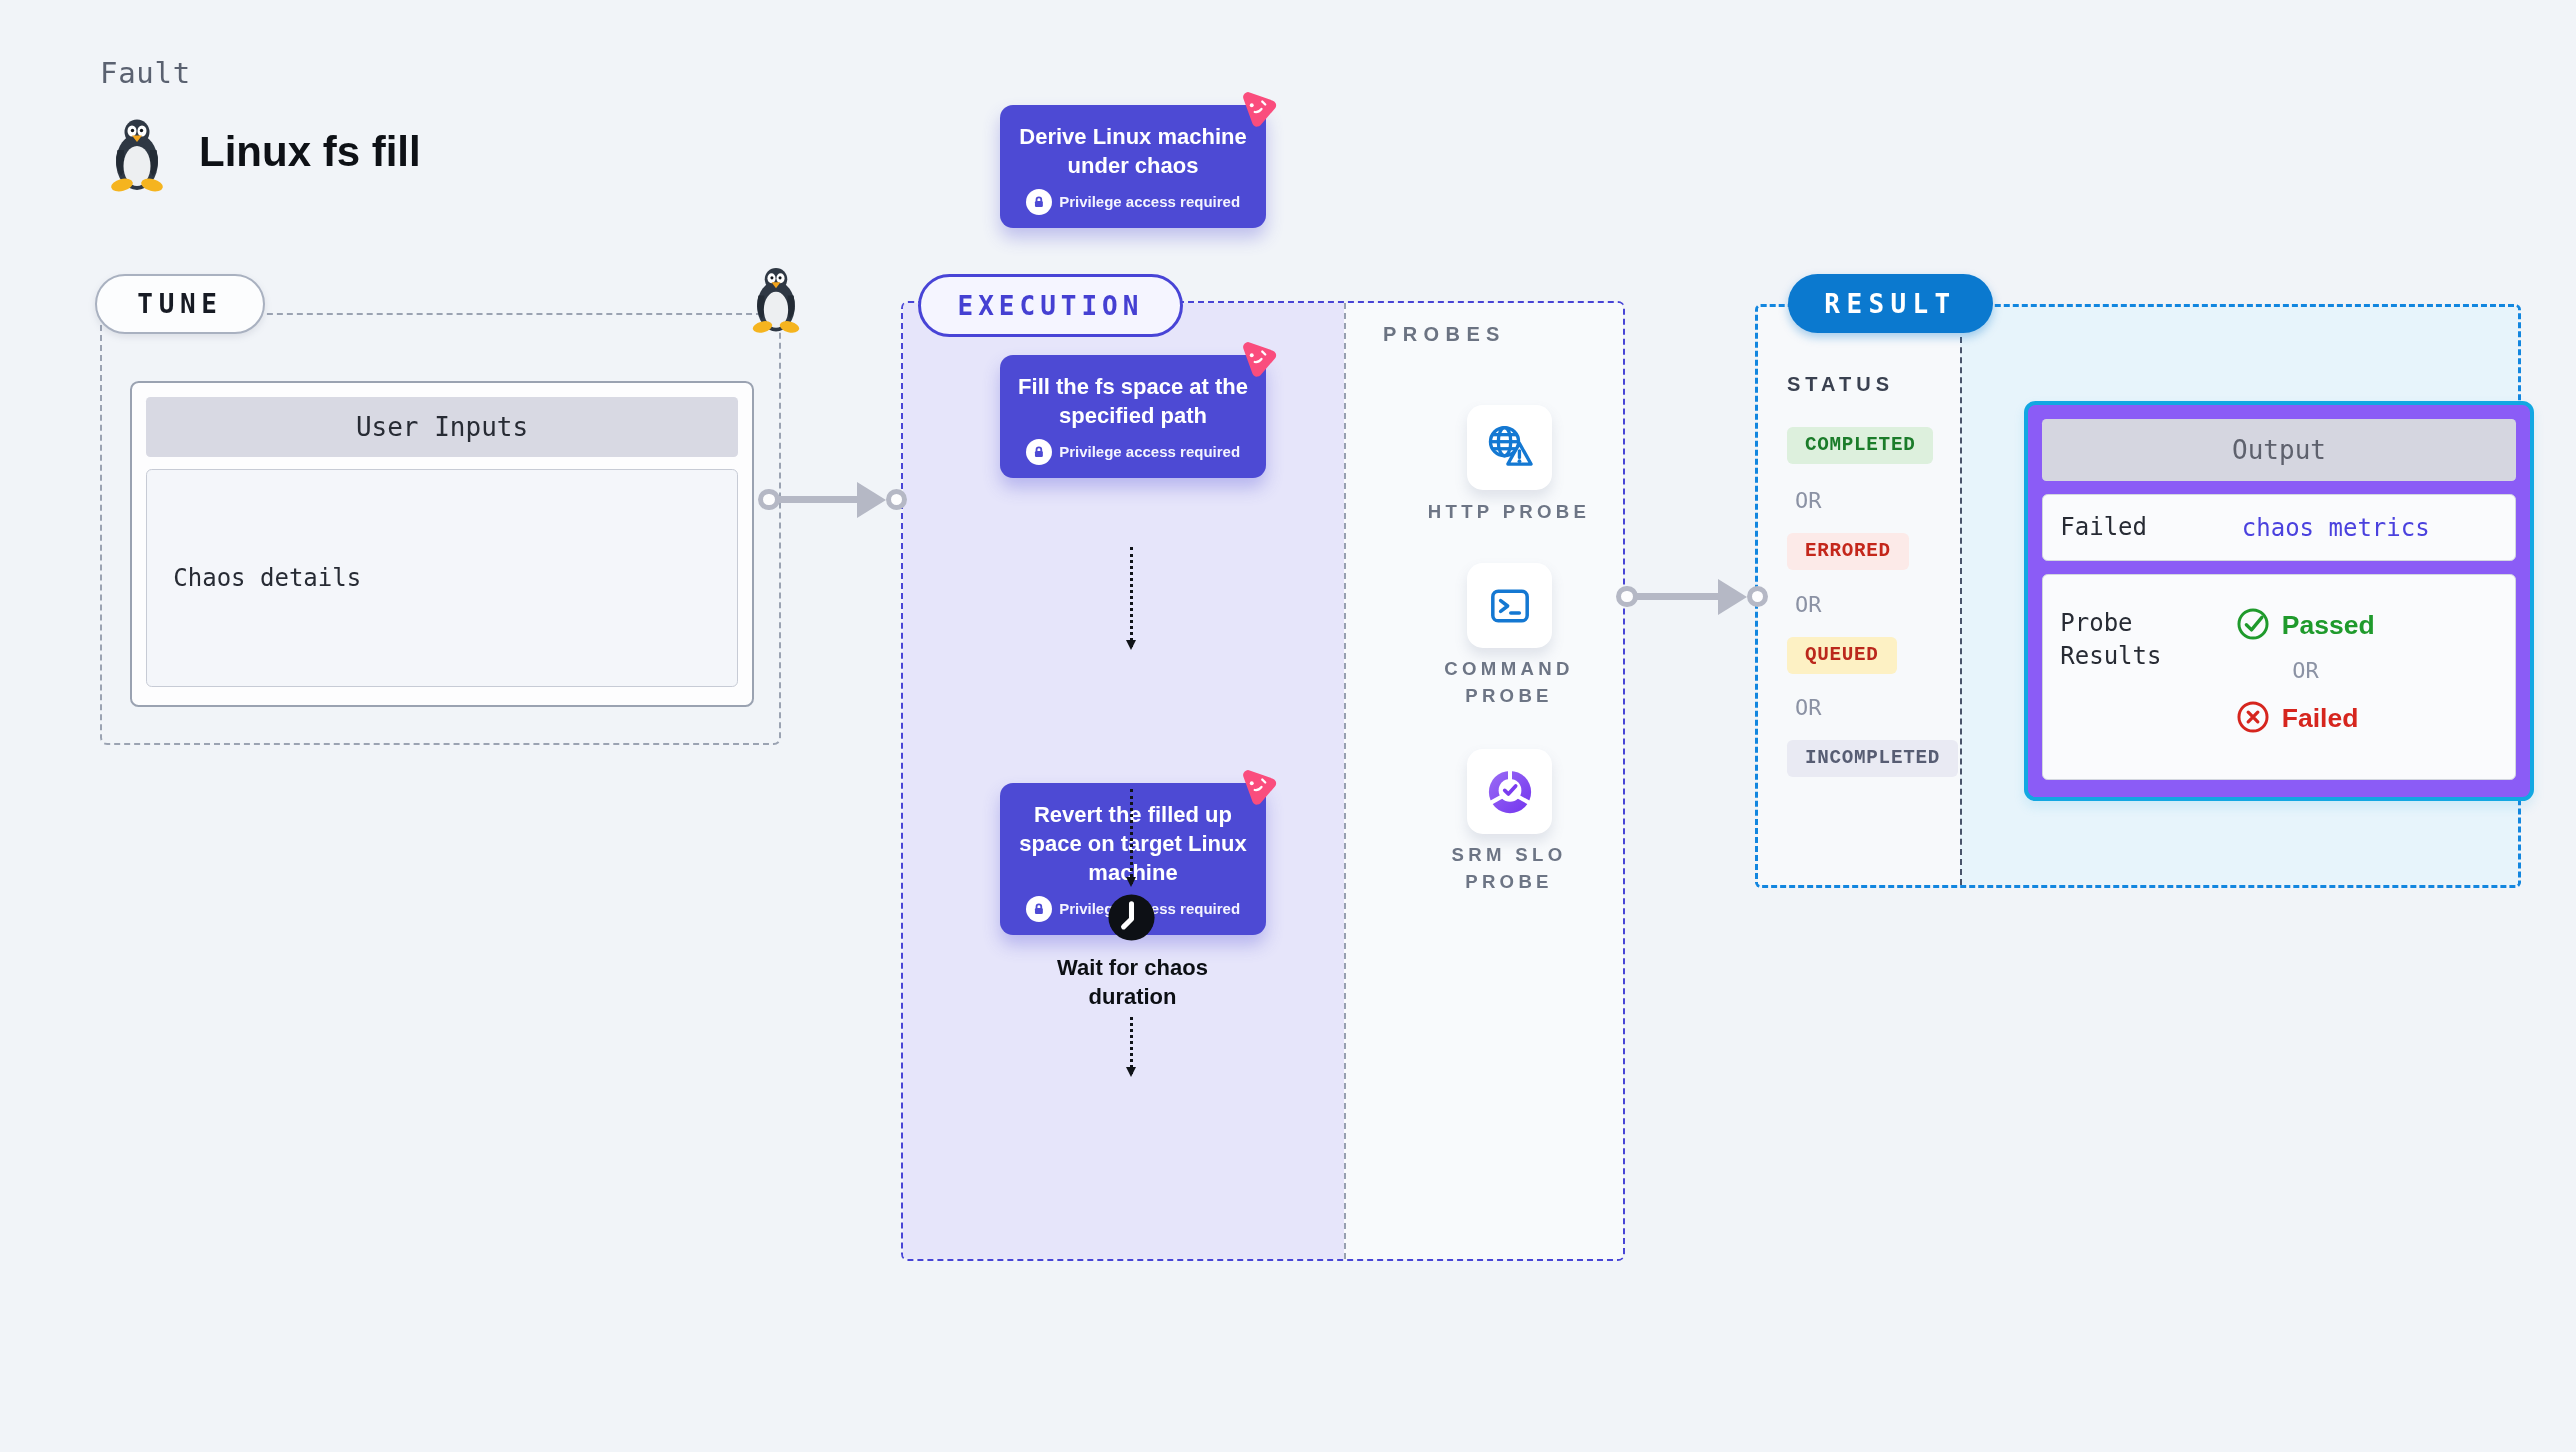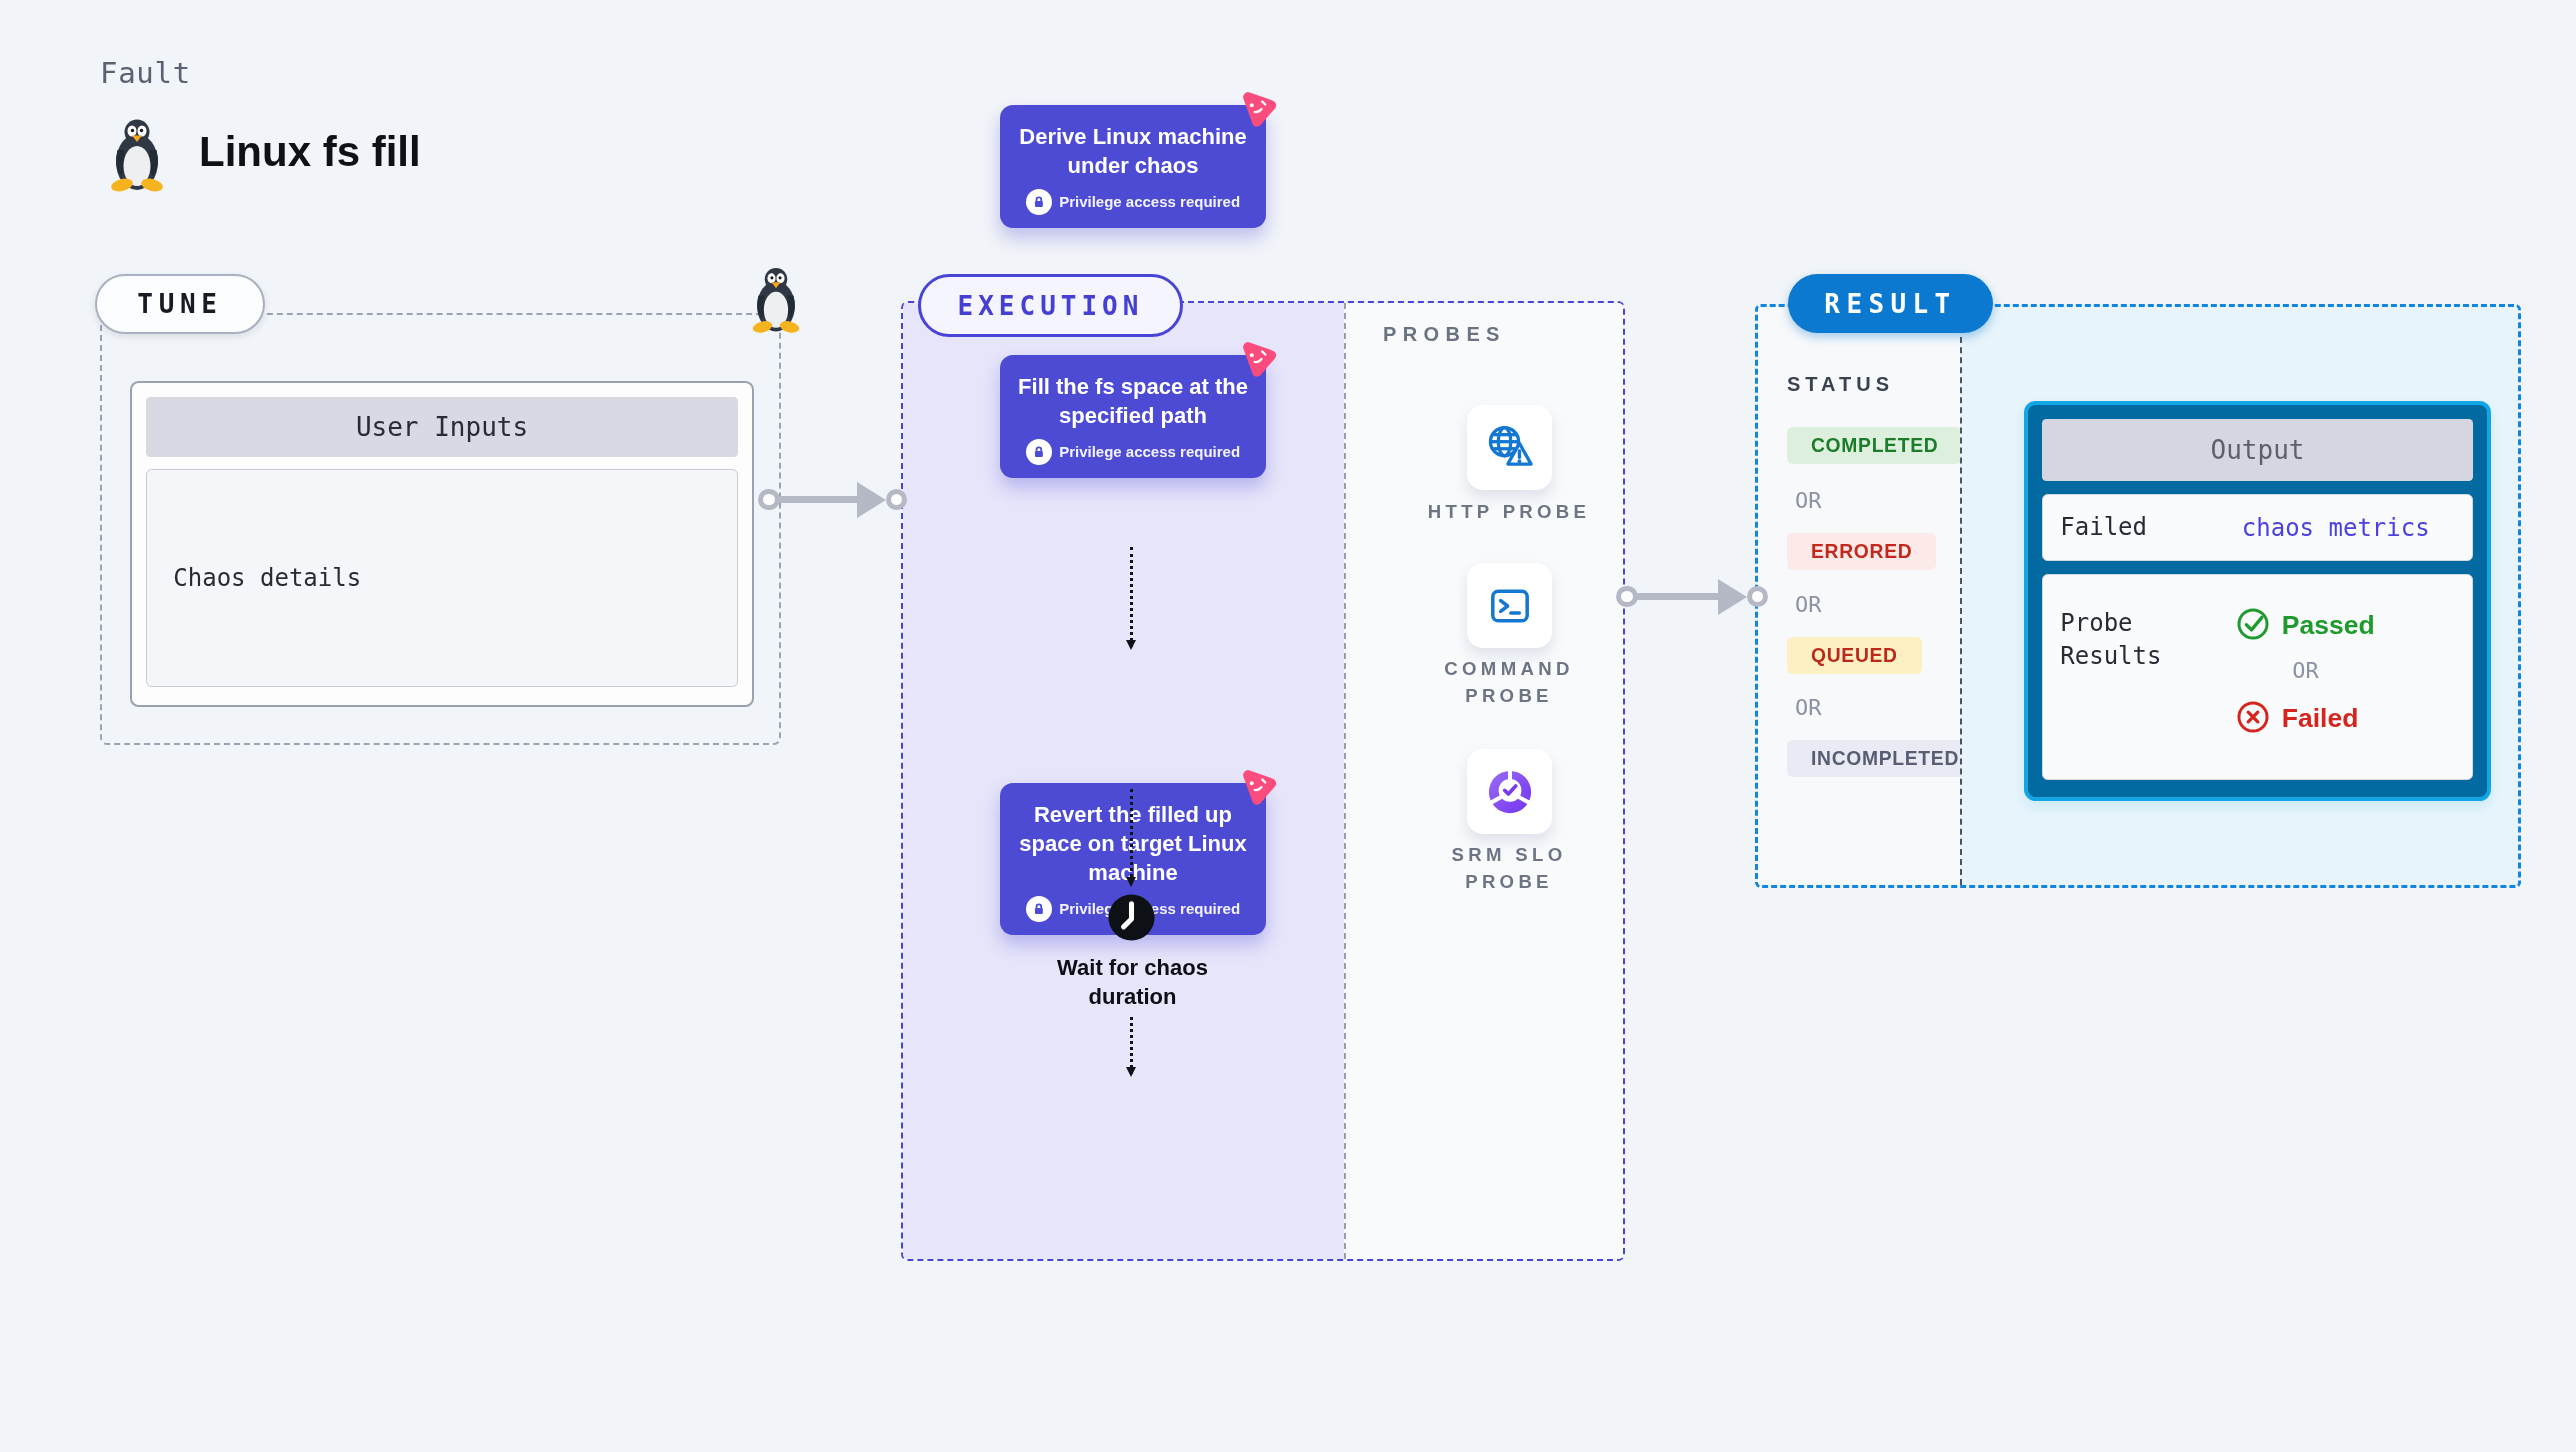--- a/index.html
+++ b/index.html
@@ -91,31 +91,31 @@
 
   
   .result-box{position:absolute;left:1755px;top:304px;width:766px;height:584px;
               border:3.6px dashed #1286df;border-radius:5.7px;box-sizing:border-box;}
   .result-left{position:absolute;left:0;top:0;bottom:0;width:202px;background:#f7f9fb;
                border-radius:2.9px 0 0 2.9px;}
   .result-right{position:absolute;left:202px;top:0;bottom:0;right:0;background:#e7f4fb;
                 border-left:2.1px dashed #49536a;border-radius:0 2.9px 2.9px 0;}
   .status-label{position:absolute;left:29px;top:66px;font-size:20px;font-weight:bold;
                 letter-spacing:5px;color:#3a4150;}
-  .status-badge{position:absolute;left:29px;height:37px;line-height:37px;padding:0 24px;
-                border-radius:5.7px;font-size:19.3px;font-weight:bold;letter-spacing:0.7px;}
+  .status-badge{position:absolute;left:29px;height:37px;line-height:37px;padding:0 18px;
+                border-radius:5.7px;font-size:19.3px;font-weight:bold;letter-spacing:0.7px;font-family:Liberation Mono, monospace;}
   .b-completed{top:120px;background:#ddf0dd;color:#1b7c2a;}
   .b-errored{top:226px;background:#fceae8;color:#c4271b;}
   .b-queued{top:330px;background:#fdf1c4;color:#bb281c;}
   .b-incompleted{top:433px;background:#e9eaf3;color:#575d73;}
   .or-txt{position:absolute;left:37px;font-size:22px;color:#8b92a4;
           font-family:"DejaVu Sans Mono",monospace;}
   .or-1{top:181px;} .or-2{top:285px;} .or-3{top:388px;}
 
-  .output-card{position:absolute;left:2024px;top:401px;width:467px;height:400px;background:#0369a1;
+  .output-card{position:absolute;left:2024px;top:401px;width:510px;height:400px;background:#8b5cf6;
                border:4.3px solid #12a7e2;border-radius:11.5px;box-sizing:border-box;padding:14.3px;
                box-shadow:0 5.7px 11.5px rgba(18,167,226,.12);}
   .out-head{height:62px;background:#d5d6e0;border-radius:4.3px;display:flex;align-items:center;
             justify-content:center;font-size:26px;color:#5e616d;}
   .out-row{margin-top:13px;border:1.4px solid #d3d7df;border-radius:5.7px;background:#fafbfd;
            box-sizing:border-box;display:flex;padding:0 17px;}
   .row-metrics{height:67px;align-items:center;}
   .row-probe{height:206px;align-items:flex-start;padding-top:31.5px;}
   .out-label{font-size:24px;color:#272b34;width:150px;flex:0 0 auto;line-height:33px;}
   .metrics-value{font-size:24px;color:#4a41de;margin-left:31.5px;cursor:pointer;}

